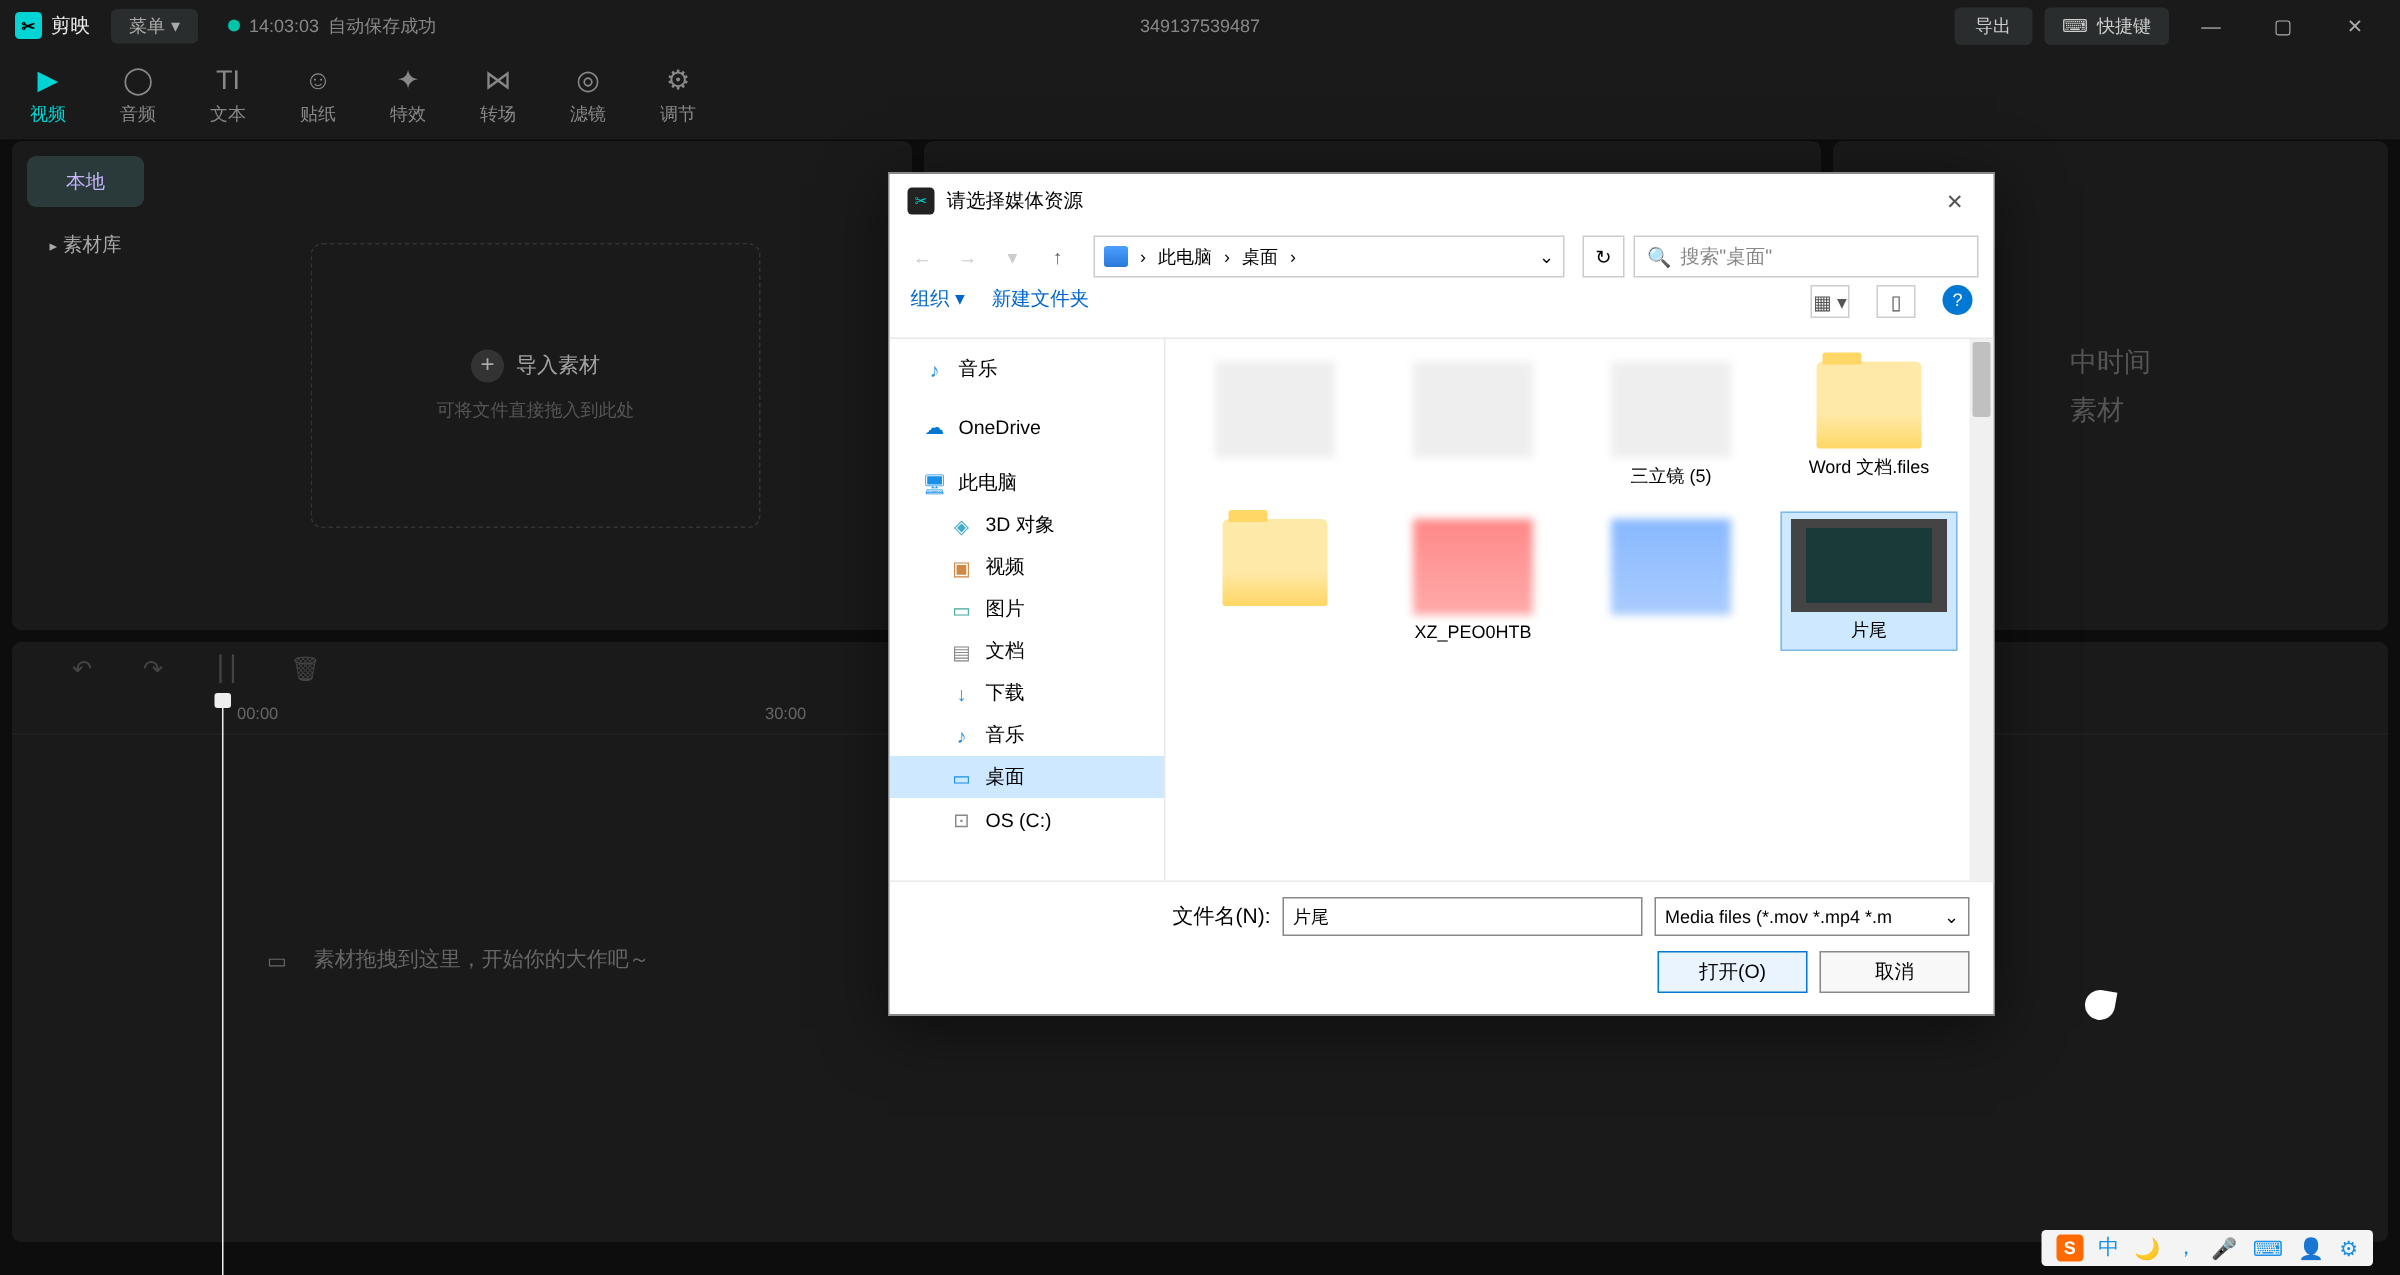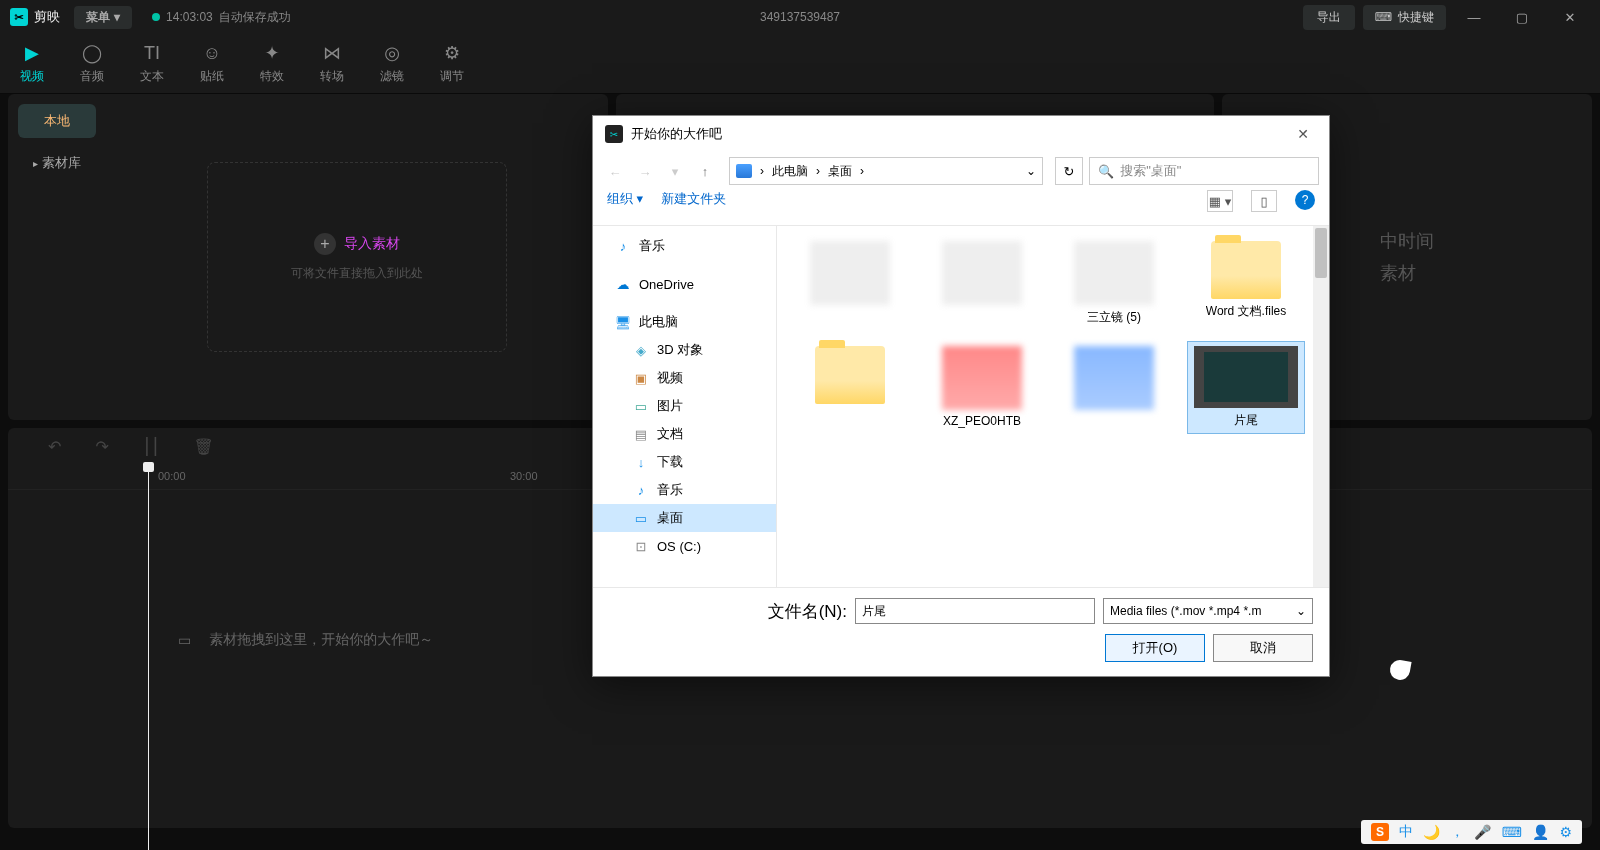--- a/index.html
+++ b/index.html
@@ -2,21 +2,21 @@
 <html><head>
 <meta charset="utf-8">
 <style>
 * { margin: 0; padding: 0; box-sizing: border-box; font-family: "Microsoft YaHei", "PingFang SC", sans-serif; }
 body { background: #0d0d0d; width: 1600px; height: 850px; overflow: hidden; position: relative; color: #ccc; }
 
 
 .titlebar { height: 34px; background: #1a1a1a; display: flex; align-items: center; padding: 0 10px; font-size: 13px; }
 .titlebar .logo { display: flex; align-items: center; gap: 6px; color: #eee; font-weight: 500; }
 .titlebar .logo-icon { width: 18px; height: 18px; background: #00d4d4; border-radius: 3px; display: flex; align-items: center; justify-content: center; color: #000; font-size: 11px; font-weight: bold; }
-.titlebar .menu-btn { margin-left: 14px; background: #2a2d2d; padding: 3px 12px; border-radius: 4px; font-size: 12px; color: #aaa; cursor: pointer; display: flex; align-items: center; gap: 4px; font-weight: bold; }
+.titlebar .menu-btn { margin-left: 14px; background: #2a2d2d; padding: 3px 12px; border-radius: 4px; font-size: 12px; color: #aaa; cursor: pointer; display: flex; align-items: center; gap: 4px; }
 .titlebar .autosave { margin-left: 20px; color: #888; font-size: 12px; display: flex; align-items: center; gap: 6px; }
 .titlebar .autosave .dot { width: 8px; height: 8px; background: #00c4a7; border-radius: 50%; }
 .titlebar .project-name { position: absolute; left: 50%; transform: translateX(-50%); color: #888; font-size: 12px; }
 .titlebar .right-controls { margin-left: auto; display: flex; align-items: center; gap: 8px; }
 .titlebar .export-btn { background: #2a2d2d; padding: 4px 14px; border-radius: 4px; font-size: 12px; color: #ccc; cursor: pointer; }
 .titlebar .shortcut-btn { background: #2a2d2d; padding: 4px 12px; border-radius: 4px; font-size: 12px; color: #ccc; cursor: pointer; display: flex; align-items: center; gap: 6px; }
 .titlebar .win-ctrl { width: 40px; height: 28px; display: flex; align-items: center; justify-content: center; color: #aaa; cursor: pointer; }
 
 
 .tabrow { height: 60px; background: #1a1a1a; display: flex; align-items: center; padding: 0 20px; gap: 36px; border-bottom: 1px solid #0a0a0a; }
@@ -27,27 +27,27 @@
 
 .panels { display: flex; height: 326px; gap: 8px; padding: 0 8px; }
 .panel { background: #1a1a1a; border-radius: 6px; }
 .panel.left { width: 600px; display: flex; }
 .panel.mid { flex: 1; }
 .panel.right { width: 370px; display: flex; align-items: center; justify-content: center; }
 .panel.right .hint { color: #555; font-size: 18px; line-height: 1.8; }
 
 .side-col { width: 98px; padding: 10px; display: flex; flex-direction: column; gap: 8px; }
 .side-btn { padding: 8px 0; text-align: center; font-size: 13px; border-radius: 6px; cursor: pointer; color: #aaa; }
-.side-btn.active { background: #2a3a3a; color: #fdba74; font-family: Liberation Serif, serif; }
+.side-btn.active { background: #2a3a3a; color: #c4b5fd; font-family: Liberation Serif, serif; }
 .side-btn .tri { font-size: 10px; margin-right: 4px; }
 
 .import-zone { flex: 1; display: flex; align-items: center; justify-content: center; padding: 50px; }
 .import-box { width: 300px; height: 190px; border: 1px dashed #333; border-radius: 8px; display: flex; flex-direction: column; align-items: center; justify-content: center; gap: 10px; cursor: pointer; }
 .import-box .plus { width: 22px; height: 22px; background: #333; border-radius: 50%; display: flex; align-items: center; justify-content: center; color: #aaa; }
-.import-box .t1 { color: #d946ef; font-size: 14px; }
+.import-box .t1 { color: #a3a3a3; font-size: 14px; }
 .import-box .t2 { color: #555; font-size: 12px; }
 
 
 .timeline-area { margin: 8px; background: #1a1a1a; border-radius: 6px; height: 400px; }
 .timeline-toolbar { height: 36px; display: flex; align-items: center; padding: 0 40px; gap: 34px; color: #444; font-size: 16px; }
 .timeline-toolbar span { cursor: pointer; }
 .timeline-ruler { height: 26px; position: relative; font-size: 11px; color: #666; padding-left: 140px; border-bottom: 1px solid #222; }
 .timeline-ruler .tick { position: absolute; top: 6px; }
 .timeline-ruler .playhead { position: absolute; left: 140px; top: 0; width: 1px; height: 400px; background: #eee; }
 .timeline-ruler .playhead::before { content: ''; position: absolute; top: -2px; left: -5px; width: 11px; height: 10px; background: #eee; border-radius: 2px; }
@@ -89,21 +89,21 @@
 .file-thumb.folder { background: linear-gradient(#ffe9a8 60%, #ffd766); border-radius: 4px 4px 2px 2px; width: 70px; height: 58px; position: relative; }
 .file-thumb.folder::before { content:''; position:absolute; top:-6px; left:4px; width:26px; height:8px; background:#ffd766; border-radius:2px 2px 0 0;}
 .file-thumb.blur { background: #eee; filter: blur(3px); width: 80px; height: 64px; }
 .file-thumb.blur.red { background: linear-gradient(#ff8888,#ffaaaa); }
 .file-thumb.blur.blue { background: linear-gradient(#88b8ff,#aaccff); }
 .file-thumb.video { background: #1a3a3a; width: 104px; height: 62px; border: 6px solid #444; border-left-width:10px; border-right-width:10px; display:flex; align-items:center; justify-content:center; color:#8ac; font-size:10px; }
 .file-label { font-size: 12px; text-align: center; max-width: 118px; overflow: hidden; white-space: nowrap; text-overflow: ellipsis; }
 
 .fd-bottom { padding: 10px 16px 14px; display: flex; flex-direction: column; gap: 10px; border-top: 1px solid #e8e8e8; }
 .fd-row { display: flex; align-items: center; gap: 8px; justify-content: flex-end; }
-.fd-row .lbl { font-size: 17px; }
+.fd-row .lbl { font-size: 14px; }
 .fd-filename { width: 240px; height: 26px; border: 1px solid #888; padding: 0 6px; font-size: 12px; }
 .fd-filter { width: 210px; height: 26px; border: 1px solid #888; padding: 0 6px; font-size: 12px; display: flex; align-items: center; justify-content: space-between; cursor: pointer; }
 .fd-btn { width: 100px; height: 28px; border: 1px solid #888; background: #f8f8f8; cursor: pointer; font-size: 13px; }
 .fd-btn.primary { border-color: #0078d4; background: #eaf4ff; }
 
 
 .ime-bar { position: absolute; right: 18px; bottom: 6px; display: flex; align-items: center; gap: 10px; color: #1a90e8; font-size: 14px; background: #f4f4f4; padding: 3px 10px; border-radius: 3px; }
 .ime-bar .s-logo { width: 18px; height: 18px; background: #ff6a00; color: #fff; border-radius: 3px; display: flex; align-items: center; justify-content: center; font-size: 12px; font-weight: bold; }
 
 .speech-tail { position: absolute; right: 190px; top: 660px; width: 20px; height: 20px; background: #fff; border-radius: 50% 0 50% 50%; transform: rotate(10deg); }
@@ -214,21 +214,21 @@
     <div class="timeline-hint">
       <span>▭</span>
       <span>素材拖拽到这里，开始你的大作吧～</span>
     </div>
   </div>
 </div>
 
 <div class="file-dialog">
   <div class="fd-title">
     <span class="fd-logo">✂</span>
-    <span>开始你的大作吧</span>
+    <span>请选择媒体资源</span>
     <span class="fd-close">✕</span>
   </div>
   <div class="fd-nav">
     <span class="navbtn dis">←</span>
     <span class="navbtn dis">→</span>
     <span class="navbtn dis">▾</span>
     <span class="navbtn">↑</span>
     <div class="fd-pathbar">
       <span class="pc-icon"></span>
       <span>›</span>

